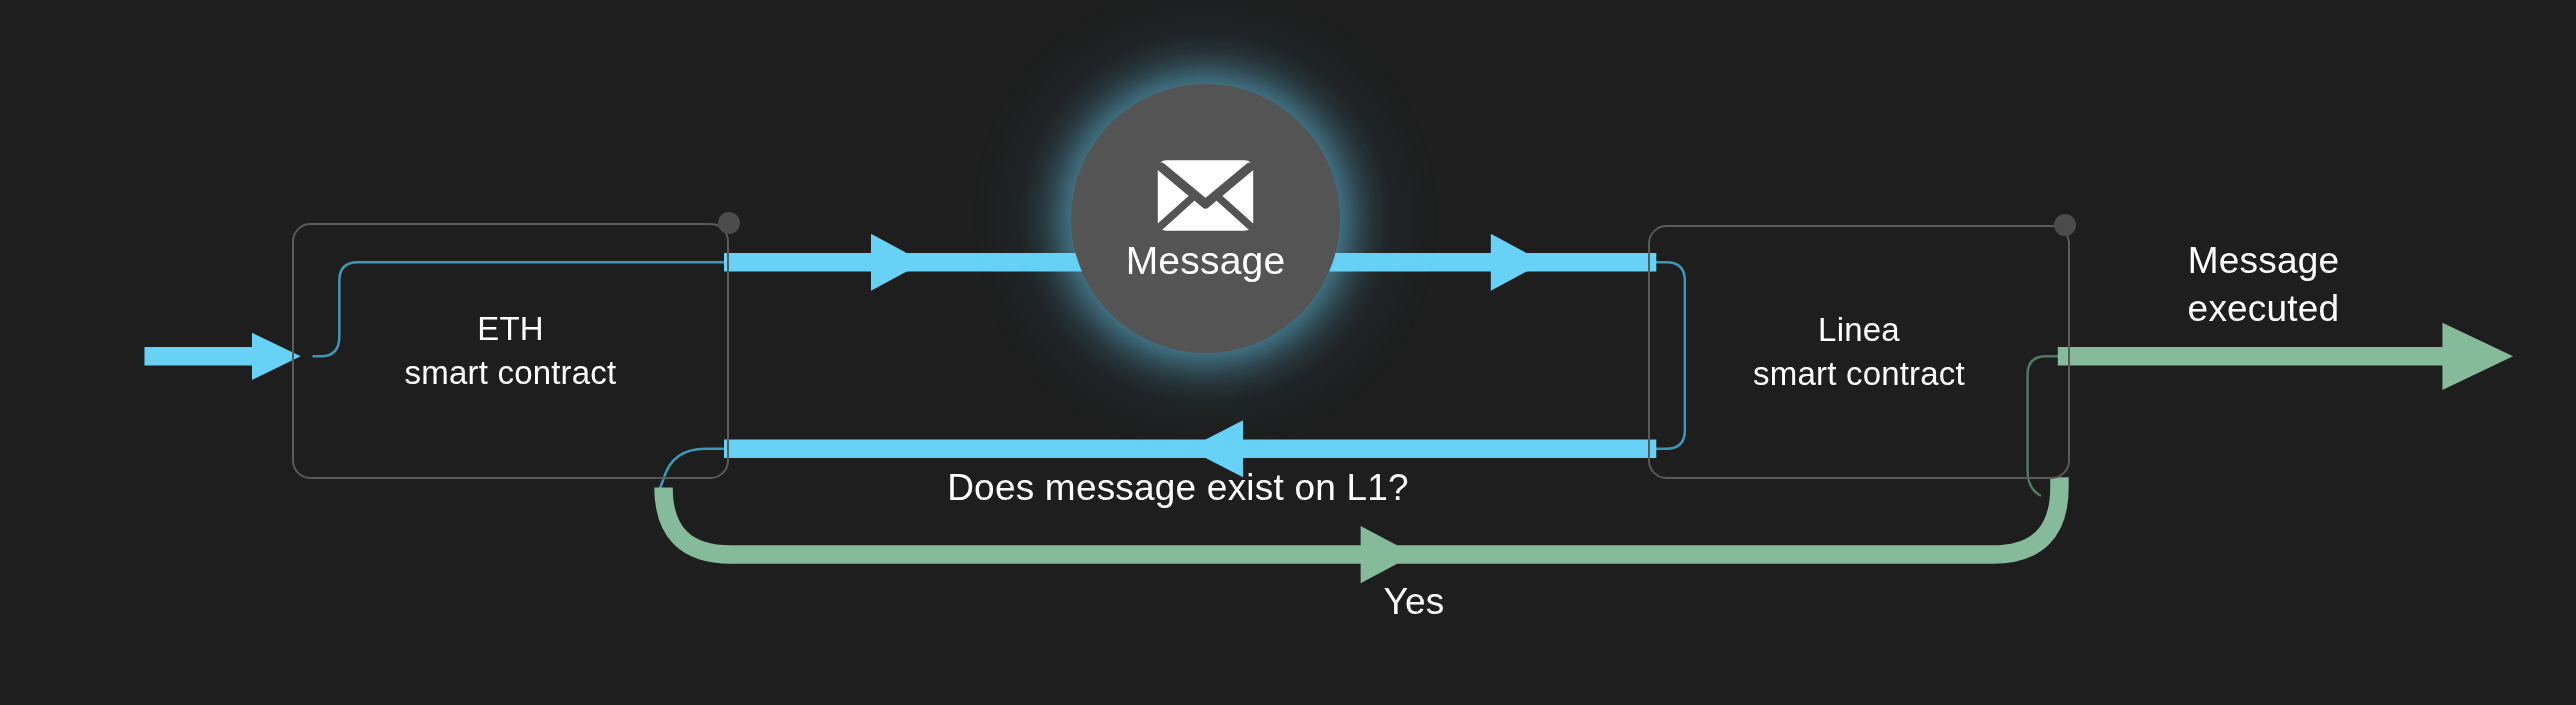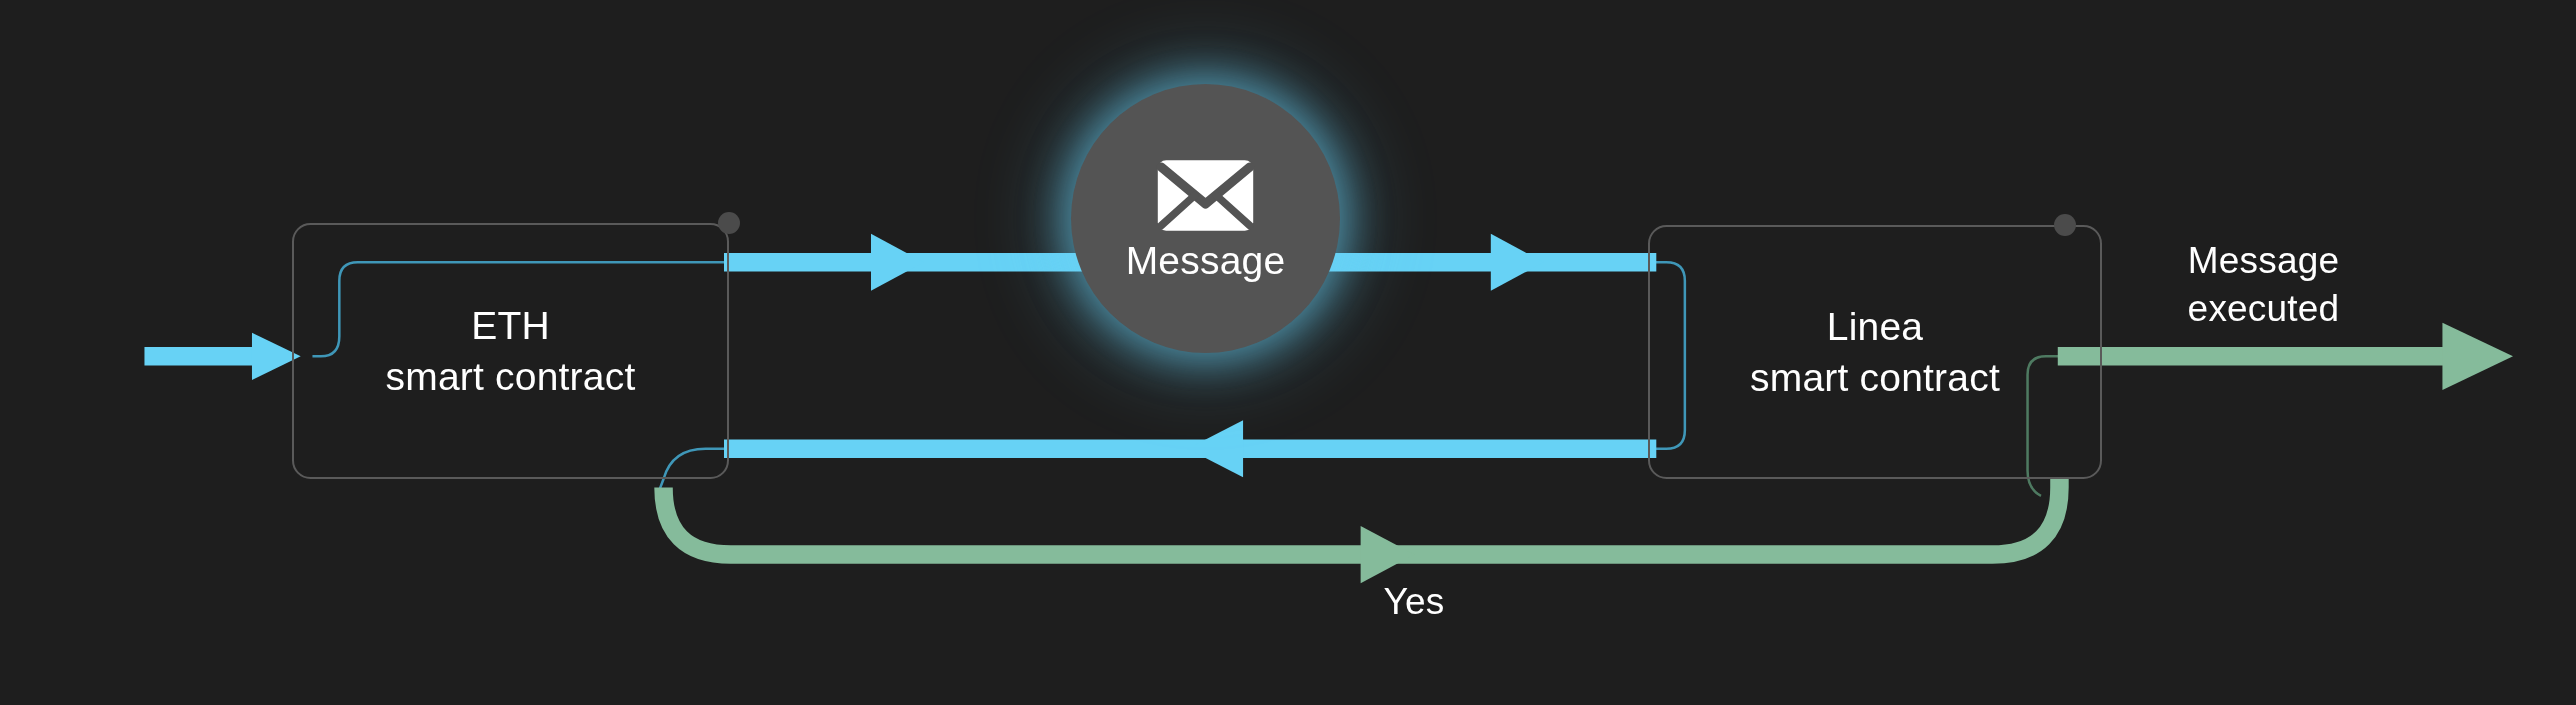--- a/index.html
+++ b/index.html
@@ -27,21 +27,21 @@
     border: 2.5px solid #5a5a5a;
     border-radius: 18.5px;
     background: transparent;
     box-sizing: border-box;
     display: flex;
     align-items: center;
     justify-content: center;
   }
   .node-label {
     color: #ffffff;
-    font-size: 39px;
+    font-size: 33px;
     line-height: 1.32;
     text-align: center;
     font-weight: 400;
     letter-spacing: 0.2px;
     white-space: pre-line;
   }
   .corner-dot {
     position: absolute;
     width: 22px;
     height: 22px;
@@ -145,26 +145,27 @@
   <div class="msg-node" style="left:1071px; top:84px;">
     <svg class="msg-icon" viewBox="0 0 118 92">
       <rect x="2" y="4" width="114" height="84" rx="10" fill="#ffffff"></rect>
       <path d="M 6 12 L 59 56 L 112 12" fill="none" stroke="#545454" stroke-width="11" stroke-linecap="round" stroke-linejoin="round"></path>
       <path d="M 6 82 L 46 46" fill="none" stroke="#545454" stroke-width="9" stroke-linecap="round"></path>
       <path d="M 112 82 L 72 46" fill="none" stroke="#545454" stroke-width="9" stroke-linecap="round"></path>
     </svg>
     <div class="msg-text">Message</div>
   </div>
 
-  <div class="node-box" style="left:1648px; top:225px; width:454px; height:254px;">
+  <div class="node-box" style="left:1648px; top:225px; width:422px; height:254px;">
     <div class="node-label">Linea
 smart contract</div>
   </div>
   <div class="corner-dot" style="left:2054px; top:214px;"></div>
 
+  <div class="edge-label" style="left:909px; top:464px; width:538px;">Does message exist on L1?</div>
 
   <div class="edge-label" style="left:1305px; top:578px; width:218px;text-align:center;">Yes</div>
 
   <div class="edge-label" style="left:2125px; top:237px; width:277px;">Message
 executed</div>
 
 </div>
 
 
 </body></html>

